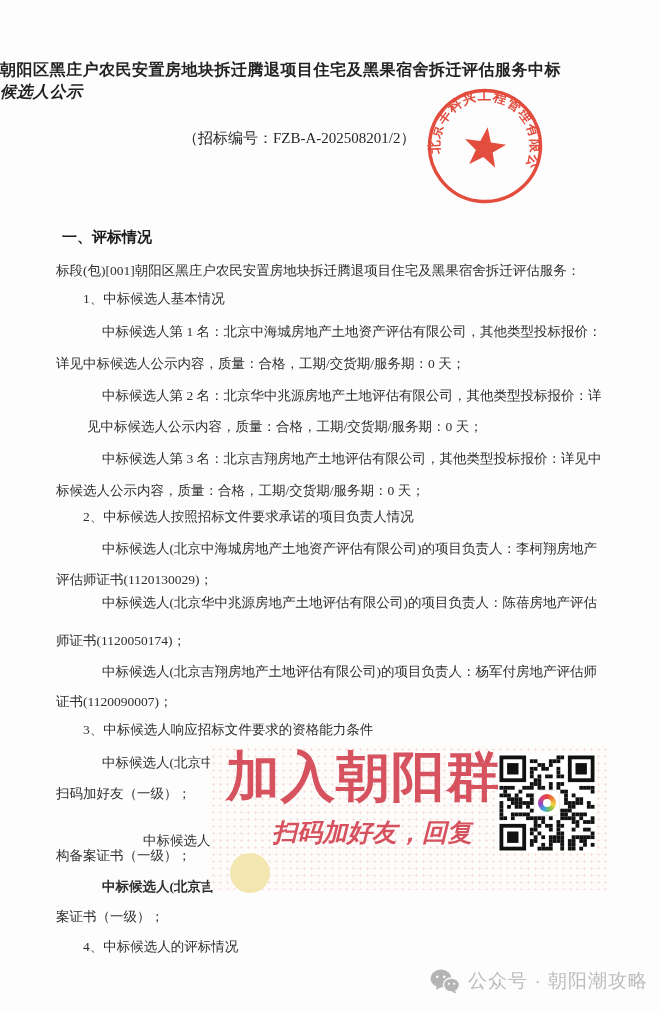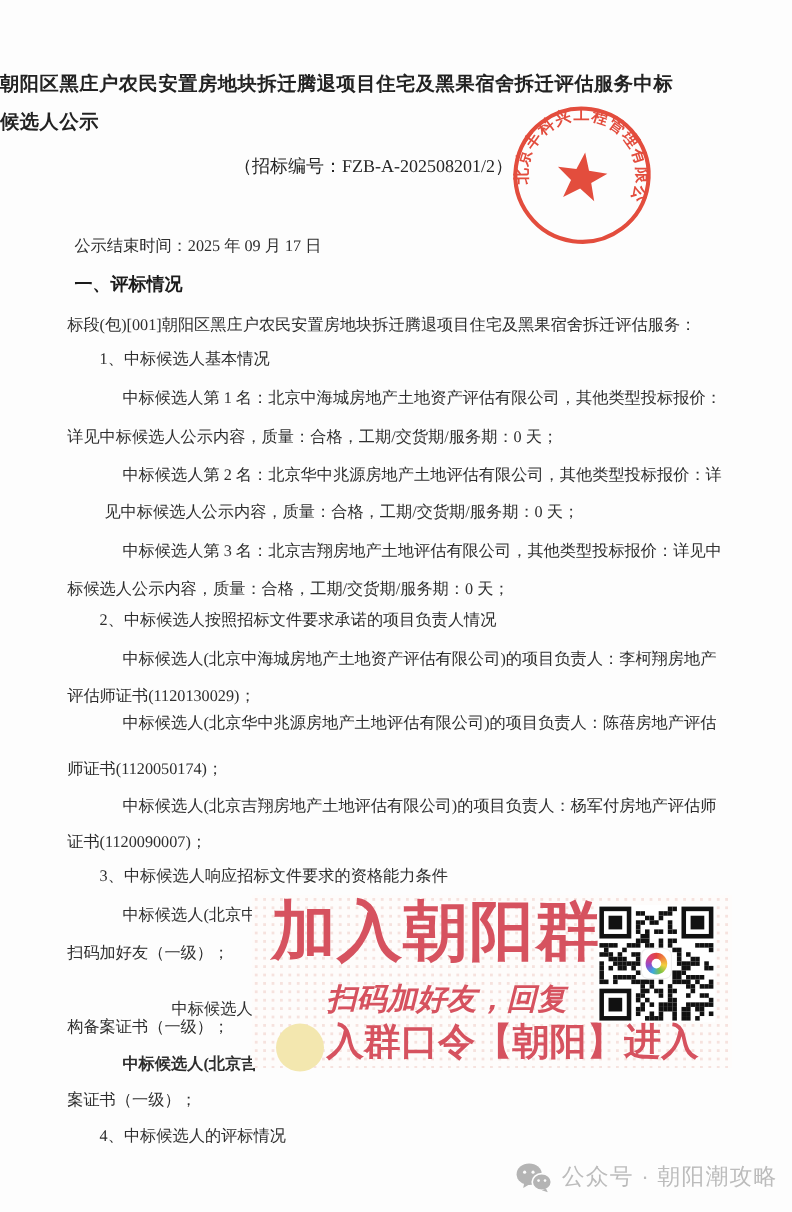--- a/index.html
+++ b/index.html
@@ -1,22 +1,22 @@
 <!DOCTYPE html>
 <html><head>
 <meta charset="utf-8">
 <style>
   html,body{margin:0;padding:0;}
   .page{position:relative;width:660px;height:1010px;background:#fdfdfd;overflow:hidden;
         font-family:"Liberation Serif","DejaVu Serif",serif;color:#2e2e2e;}
   
   .title{position:absolute;left:0;width:660px;text-align:left;font-weight:bold;
          font-size:16px;color:#222;letter-spacing:.5px;}
-  .t1{top:60px;} .t2{top:92px;}
-  .tender{position:absolute;left:195px;top:129px;font-size:15px;color:#262626;text-align:right;}
+  .t1{top:60px;} .t2{top:82px;font-style:italic;}
+  .tender{position:absolute;left:183px;top:129px;font-size:15px;color:#262626;text-align:right;}
   .meta{position:absolute;left:62px;top:196px;font-size:13.5px;}
   .h1{position:absolute;left:62px;top:228px;font-size:15px;font-weight:bold;color:#1b1b1b;}
   .bline{position:absolute;font-size:13.5px;white-space:nowrap;color:#2e2e2e;}
   .bline.base{left:56px;} .bline.num{left:83px;} .bline.para{left:102px;}
   
   .seal{position:absolute;left:420px;top:81px;width:130px;height:130px;
         transform:rotate(8deg);opacity:.9;mix-blend-mode:multiply;}
   
   .promo{position:absolute;left:210px;top:746px;width:400px;height:144px;z-index:5;
          background-color:#fefcfb;
@@ -58,21 +58,20 @@
     <circle cx="65" cy="65" r="55.5" fill="none" stroke="#e23928" stroke-width="3.4"></circle>
     <polygon fill="#e23928" points="65,46 70.3,60.6 85.8,60.9 73.5,70.3 78.1,85.1 65,76.2 51.9,85.1 56.5,70.3 44.2,60.9 59.7,60.6"></polygon>
     <defs>
         <path id="sealArc" d="M 21.8 80.7 A 46 46 0 1 1 108.2 80.7" fill="none"></path>
       </defs>
     <text font-size="13.5" font-weight="bold" fill="#e23928" letter-spacing="1" font-family="Liberation Serif, DejaVu Serif, serif">
       <textPath href="#sealArc" startOffset="2">北京丰科兴工程管理有限公司</textPath>
     </text>
   </svg>
 
-  <div class="meta">公示结束时间：2025 年 09 月 17 日</div>
   <div class="h1">一、评标情况</div>
 
   <div>
       <div class="bline base" style="top: 262px;">标段(包)[001]朝阳区黑庄户农民安置房地块拆迁腾退项目住宅及黑果宿舍拆迁评估服务：</div>
       <div class="bline num" style="top: 290px;">1、中标候选人基本情况</div>
       <div class="bline para" style="top: 323px;">中标候选人第 1 名：北京中海城房地产土地资产评估有限公司，其他类型投标报价：</div>
       <div class="bline base" style="top: 355px;">详见中标候选人公示内容，质量：合格，工期/交货期/服务期：0 天；</div>
       <div class="bline para" style="top: 387px;">中标候选人第 2 名：北京华中兆源房地产土地评估有限公司，其他类型投标报价：详</div>
       <div class="bline base" style="top: 418px; margin-left: 31px;">见中标候选人公示内容，质量：合格，工期/交货期/服务期：0 天；</div>
       <div class="bline para" style="top: 450px;">中标候选人第 3 名：北京吉翔房地产土地评估有限公司，其他类型投标报价：详见中</div>
@@ -90,21 +89,20 @@
       <div class="bline para" style="top: 832px; margin-left: 41px;">中标候选人(北京华</div>
       <div class="bline base" style="top: 847px;">构备案证书（一级）；</div>
       <div class="bline para" style="top: 878px; font-weight: bold;">中标候选人(北京吉</div>
       <div class="bline base" style="top: 908px;">案证书（一级）；</div>
       <div class="bline num" style="top: 938px;">4、中标候选人的评标情况</div>
     </div>
 
   <div class="promo">
     <div class="headline" style="color: rgb(214, 82, 95);">加入朝阳群</div>
     <div class="l2" style="color: rgb(214, 82, 95); font-style: italic;">扫码加好友，回复</div>
-    <div class="l3" style="color: rgb(214, 82, 95);">入群口令【朝阳】进入</div>
     <div class="dot"></div>
     <div class="qr">
       <svg id="qrsvg" width="98" height="98">
           <rect x="58.5" y="1.5" width="3.8" height="3.8" fill="#111"></rect>
           <rect x="62.3" y="1.5" width="3.8" height="3.8" fill="#111"></rect>
           <rect x="31.9" y="5.3" width="3.8" height="3.8" fill="#111"></rect>
           <rect x="35.699999999999996" y="5.3" width="3.8" height="3.8" fill="#111"></rect>
           <rect x="50.9" y="5.3" width="3.8" height="3.8" fill="#111"></rect>
           <rect x="54.699999999999996" y="5.3" width="3.8" height="3.8" fill="#111"></rect>
           <rect x="58.5" y="5.3" width="3.8" height="3.8" fill="#111"></rect>

